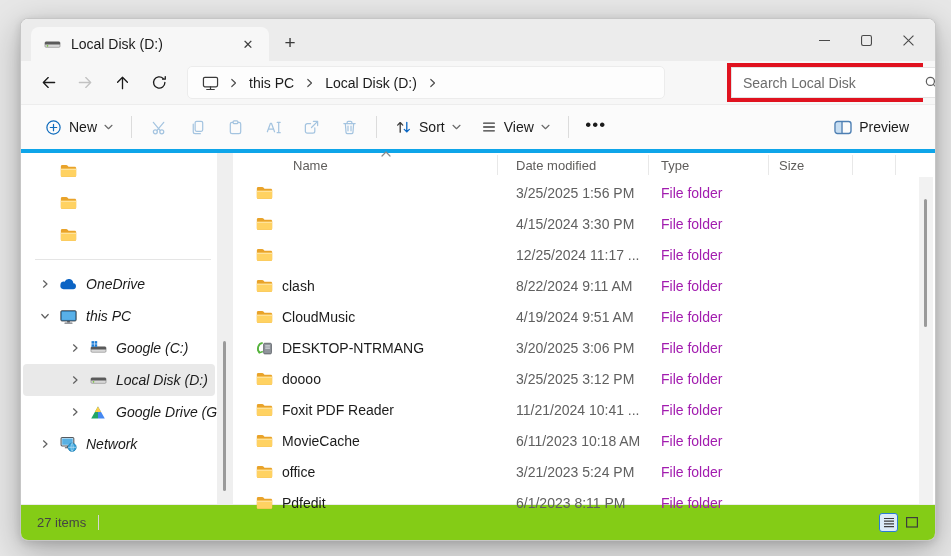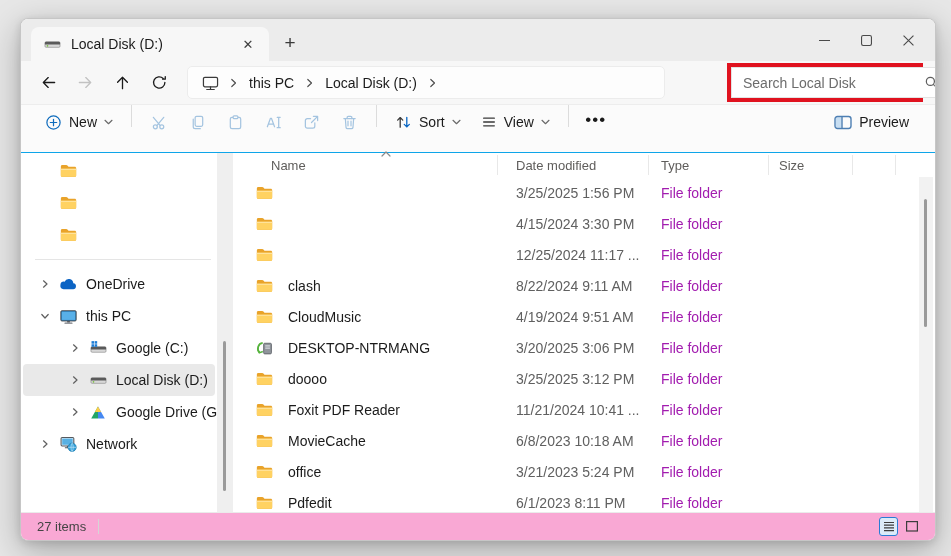--- a/index.html
+++ b/index.html
@@ -28,68 +28,68 @@
   .nav-btn { width:35px; height:34px; display:flex; align-items:center; justify-content:center; border-radius:5px; }
   .addressbar { margin-left:8px; width:478px; height:33px; background:#fdfdfd; border:1px solid #ececec; border-radius:5px; display:flex; align-items:center; padding:0 8px; gap:2px; }
   .crumb { font-size:14px; color:#1b1b1b; padding:3px 7px; border-radius:4px; white-space:nowrap; }
   .crumb-sep { display:flex; align-items:center; padding:0 2px; }
   .search-annotation { margin-left:auto; border:4px solid #e0121f; width:196px; height:39px; display:flex; }
   .searchbox { flex:1; background:#fff; display:flex; align-items:center; padding:0 8px 0 11px; border:1px solid #e3e3e3; }
   .searchbox input { border:none; outline:none; flex:1; font-size:14px; color:#1b1b1b; font-family:inherit; background:transparent; min-width:0; }
   .searchbox input::placeholder { color:#6c6c6c; }
 
   
-  .toolbar { height:48px; background:#fbfbfb; display:flex; align-items:flex-start; padding:0 16px 0 14px; flex:0 0 auto; border-bottom:1px solid #0ea5e9; }
+  .toolbar { height:48px; background:#fbfbfb; display:flex; align-items:center; padding:0 16px 0 14px; flex:0 0 auto; border-bottom:4px solid #0ea5e9; }
   .tb-btn { display:flex; align-items:center; gap:7px; padding:0 10px; height:34px; border-radius:5px; font-size:14px; color:#1b1b1b; }
   .tb-icon-btn { width:38px; height:34px; display:flex; align-items:center; justify-content:center; border-radius:5px; }
   .tb-divider { width:1px; height:22px; background:#dcdcdc; margin:0 8px; }
   .tb-more { font-size:17px; color:#1b1b1b; letter-spacing:1px; transform:translateY(-2px); }
   .tb-spacer { flex:1; }
 
   
   .content { flex:1; display:flex; min-height:0; background:#fff; }
 
   .sidebar { width:196px; flex:0 0 auto; padding-top:2px; position:relative; }
   .sb-sep { height:1px; background:#e5e5e5; margin:8px 6px 8px 14px; }
-  .tree-item { height:32px; display:flex; align-items:center; border-radius:4px; margin:0 2px; position:relative; }
+  .tree-item { height:32px; display:flex; align-items:center; border-radius:4px; margin:0 2px; position:relative;font-style:italic; }
   .tree-item.selected { background:#e9e9e9; }
   .expander { width:12px; display:flex; justify-content:center; margin-left:16px; flex:0 0 auto; }
   .expander.expanded svg { transform:rotate(90deg); }
   .expander.hidden { visibility:hidden; }
   .lvl1 .expander { margin-left:46px; }
   .tree-icon { width:18px; height:18px; margin-left:8px; display:flex; align-items:center; justify-content:center; flex:0 0 auto; }
   .tree-label { margin-left:9px; font-size:14px; color:#1b1b1b; white-space:nowrap; }
 
   .sb-scrollzone { width:16px; flex:0 0 auto; background:#efefef; position:relative; }
   .sb-thumb { position:absolute; left:6px; top:188px; width:3px; height:150px; background:#9a9a9a; border-radius:2px; }
 
   .main { flex:1; position:relative; min-width:0; }
   .grid-row { display:grid; grid-template-columns:265px 151px 120px 84px 43px 1fr; align-items:center; }
   .list-header { height:24px; position:relative; }
   .hdr-cell { font-size:13px; color:#5f5d5b; height:20px; display:flex; align-items:center; border-right:1px solid #e8e8e8; white-space:nowrap; }
-  .hdr-name { padding-left:38px; }
+  .hdr-name { padding-left:60px; }
   .hdr-date { padding-left:18px; }
   .hdr-type { padding-left:12px; }
   .hdr-size { padding-left:10px; }
   .hdr-extra { border-right:1px solid #e8e8e8; height:20px; }
   .sort-caret { position:absolute; left:148px; top:-2px; }
 
   .row { height:31px; }
-  .name-cell { display:flex; align-items:center; padding-left:23px; gap:15px; overflow:hidden; }
+  .name-cell { display:flex; align-items:center; padding-left:23px; gap:9px; overflow:hidden; }
   .file-icon { width:17px; height:15px; display:flex; align-items:center; flex:0 0 auto; }
   .file-name { font-size:14px; color:#1b1b1b; white-space:nowrap; }
   .date-cell { font-size:14px; color:#606060; padding-left:18px; white-space:nowrap; }
   .type-cell { font-size:14px; color:#a21caf; padding-left:12px; white-space:nowrap; }
   .size-cell { font-size:14px; color:#606060; padding-left:10px; }
 
   .main-scrollzone { position:absolute; right:2px; top:24px; bottom:0; width:14px; background:#f2f2f2; }
   .main-thumb { position:absolute; left:5px; top:22px; width:3px; height:128px; background:#9a9a9a; border-radius:2px; }
 
   
-  .statusbar { height:28px; background:#f9a8d4; border-top:1px solid #ebebeb; display:flex; align-items:center; padding:0 14px 0 16px; flex:0 0 auto; }
+  .statusbar { height:36px; background:#84cc16; border-top:1px solid #ebebeb; display:flex; align-items:center; padding:0 14px 0 16px; flex:0 0 auto; }
   .status-text { font-size:13px; color:#444; }
   .status-sep { width:1px; height:15px; background:#d5d5d5; margin-left:12px; }
   .view-toggles { margin-left:auto; display:flex; gap:4px; }
   .vt-btn { width:19px; height:19px; display:flex; align-items:center; justify-content:center; border-radius:3px; border:1px solid transparent; }
   .vt-btn.active { background:#dcebf9; border:1px solid #2a7cd4; }
 
   svg { display:block; }
 </style>
 </head>
 <body>
@@ -598,21 +598,21 @@
     <div class="name-cell">
       <span class="file-icon">
                 <svg width="17" height="14" viewBox="0 0 16 13">
     <path d="M.8 2.2C.8 1.5 1.4.9 2.1.9h3.8c.4 0 .8.2 1.1.5l1 1h5.9c.7 0 1.3.6 1.3 1.3v7c0 .7-.6 1.3-1.3 1.3H2.1c-.7 0-1.3-.6-1.3-1.3z" fill="#e9a32a"></path>
     <path d="M.8 4.3h14.4v6.4c0 .7-.6 1.3-1.3 1.3H2.1c-.7 0-1.3-.6-1.3-1.3z" fill="#ffd262"></path>
     <path d="M.8 4.3h14.4v1.2H.8z" fill="#ffe39b"></path>
   </svg>
               </span>
       <span class="file-name">MovieCache</span>
     </div>
-    <div class="date-cell">6/8/2023 10:18 AM</div>
+    <div class="date-cell">6/11/2023 10:18 AM</div>
     <div class="type-cell">File folder</div>
     <div class="size-cell"></div>
     <div></div>
             <div></div>
   </div>
           <div class="grid-row row">
     <div class="name-cell">
       <span class="file-icon">
                 <svg width="17" height="14" viewBox="0 0 16 13">
     <path d="M.8 2.2C.8 1.5 1.4.9 2.1.9h3.8c.4 0 .8.2 1.1.5l1 1h5.9c.7 0 1.3.6 1.3 1.3v7c0 .7-.6 1.3-1.3 1.3H2.1c-.7 0-1.3-.6-1.3-1.3z" fill="#e9a32a"></path>

